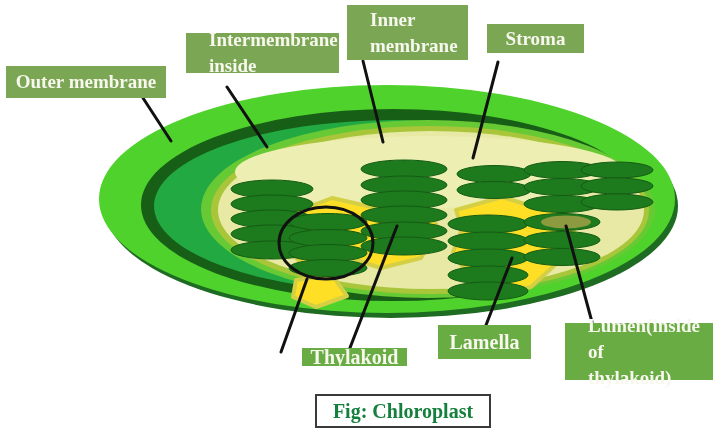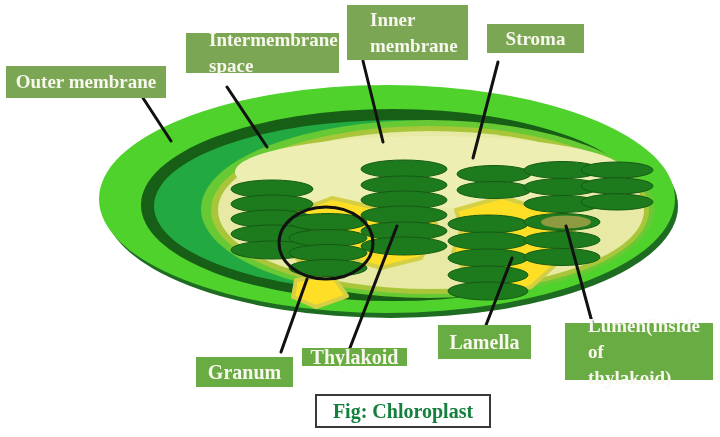--- a/index.html
+++ b/index.html
@@ -130,35 +130,32 @@
       <line x1="566" y1="226" x2="592" y2="322"></line>
     </g>
   </svg>
 
   <div class="label top" id="label-outer-membrane">
     <span>Outer membrane</span>
   </div>
 
   <div class="label top two-line" id="label-intermembrane">
     <span>Intermembrane</span>
-    <span>space</span>
+    <span>inside</span>
   </div>
 
   <div class="label top two-line" id="label-inner-membrane">
     <span>Inner</span>
     <span>membrane</span>
   </div>
 
   <div class="label top" id="label-stroma">
     <span>Stroma</span>
   </div>
 
-  <div class="label bottom" id="label-granum">
-    <span>Granum</span>
-  </div>
 
   <div class="label bottom" id="label-thylakoid">
     <span>Thylakoid</span>
   </div>
 
   <div class="label bottom" id="label-lamella">
     <span>Lamella</span>
   </div>
 
   <div class="label bottom two-line" id="label-lumen">

